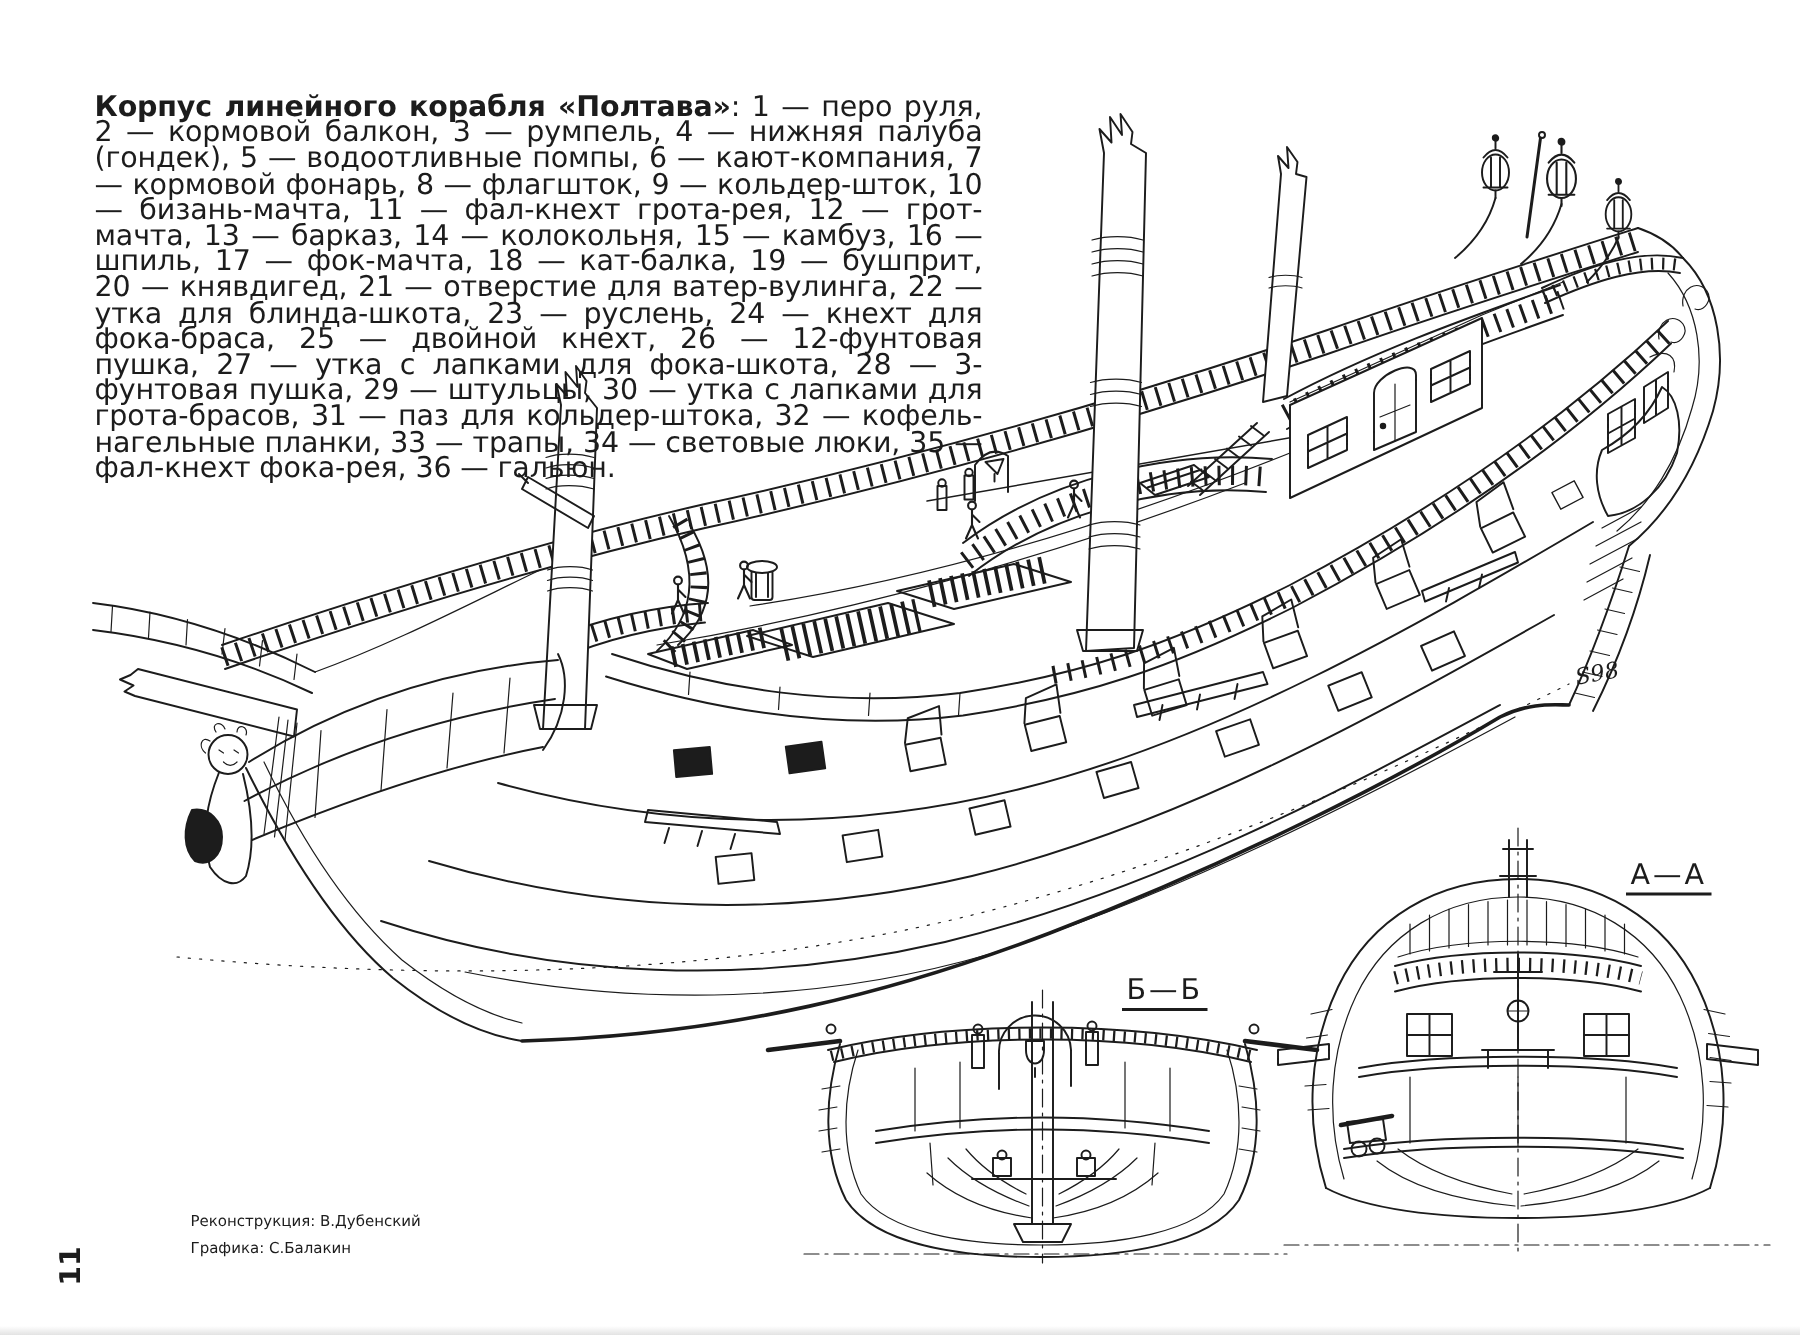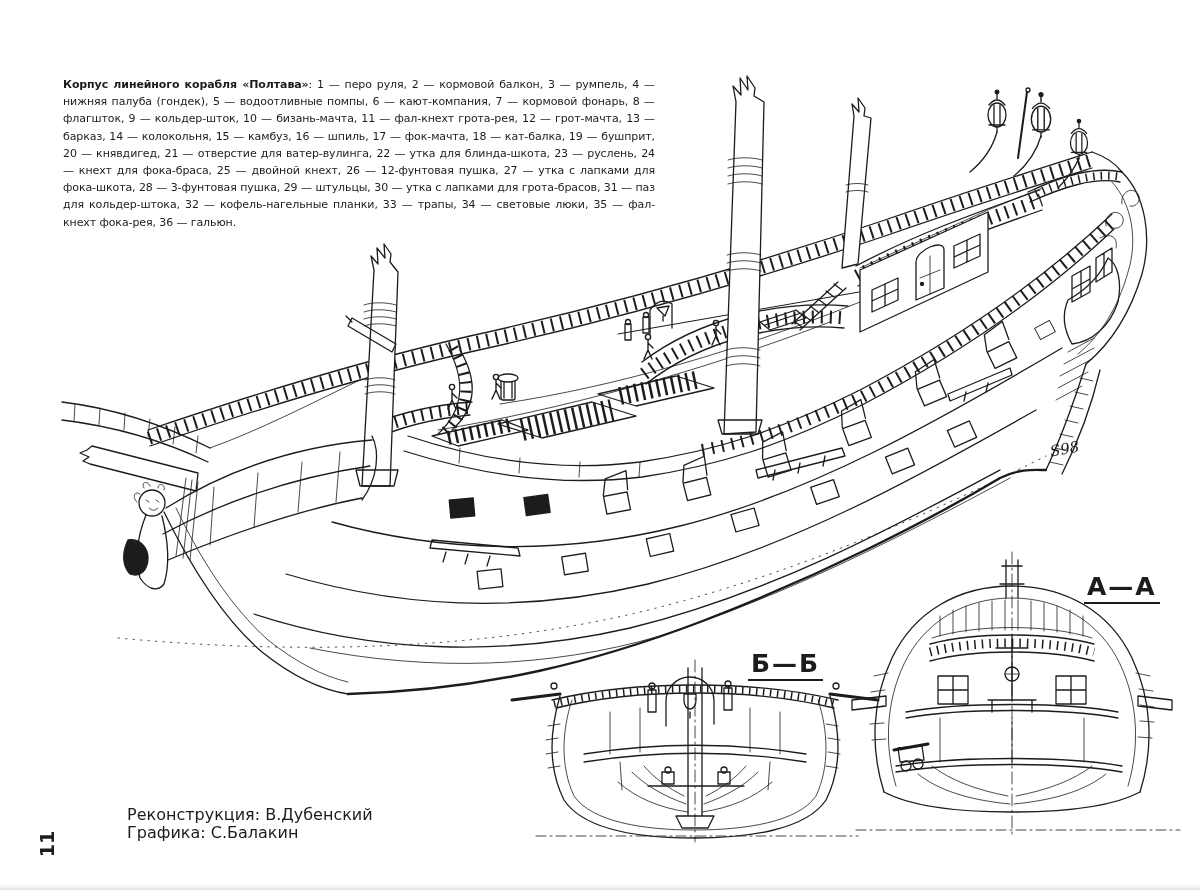--- a/index.html
+++ b/index.html
@@ -1,24 +1,24 @@
 <!DOCTYPE html>
 <html lang="ru"><head>
 <meta charset="utf-8">
 <style>
   *{margin:0;padding:0;box-sizing:border-box}
   html,body{width:1200px;height:890px;background:#fff;overflow:hidden}
   body{font-family:"DejaVu Sans",sans-serif;color:#1c1c1c;position:relative}
-  .caption{position:absolute;left:63px;top:76px;width:592px;font-size:11px;line-height:17.2px;
+  .caption{position:absolute;left:63px;top:63px;width:592px;font-size:19px;line-height:17.2px;
            text-align:justify;letter-spacing:-.1px}
   .caption .lead{font-weight:bold}
-  .credits{position:absolute;left:127px;top:806px;font-size:16px;line-height:18px}
+  .credits{position:absolute;left:127px;top:806px;font-size:10px;line-height:18px}
   .pagenum{position:absolute;left:34px;top:833px;font-size:19px;font-weight:bold;
            transform:rotate(-90deg);transform-origin:50% 50%}
-  .seclabel{position:absolute;font-size:25px;font-weight:bold;letter-spacing:2px;
+  .seclabel{position:absolute;font-size:19px;font-weight:normal;letter-spacing:2px;
             border-bottom:2.2px solid #1c1c1c;padding:0 3px 1px}
   #label-b{left:748px;top:649px}
   #label-a{left:1084px;top:572px}
   .signature{position:absolute;left:1050px;top:440px;font-family:"DejaVu Serif",serif;
              font-style:italic;font-size:15px;transform:rotate(-10deg)}
   .page-edge{position:absolute;left:0;right:0;bottom:0;height:6px;
              background:linear-gradient(to bottom,rgba(255,255,255,0),#e3e3e3);}
   svg{position:absolute;left:0;top:0}
   .band{stroke:#1c1c1c;fill:none;stroke-linecap:butt}
   .t{stroke-width:.8}

